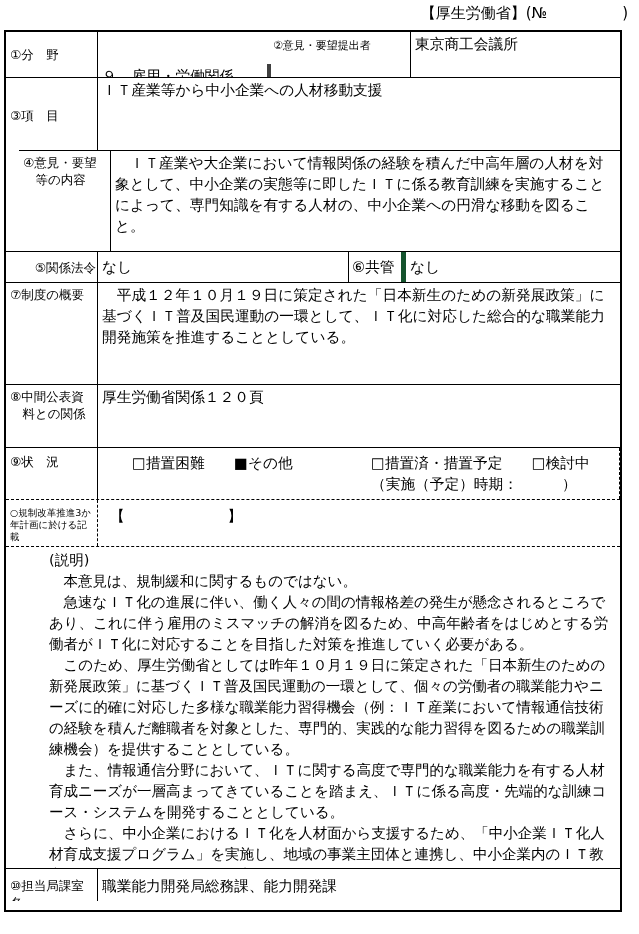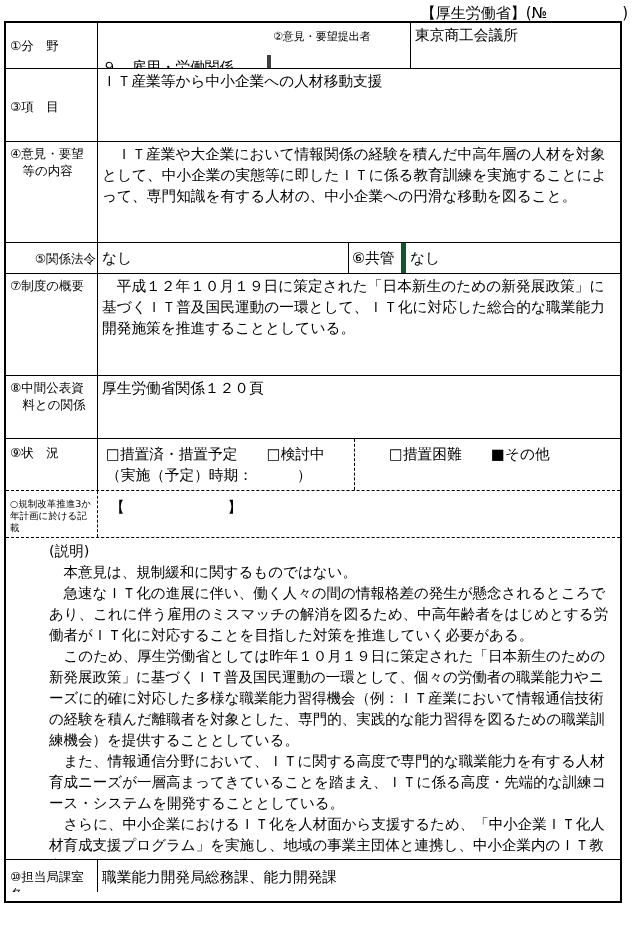--- a/index.html
+++ b/index.html
@@ -1,23 +1,23 @@
 <!DOCTYPE html>
 <html><head>
 <meta charset="utf-8">
 <style>
   html,body{margin:0;padding:0;background:#fff;}
   .doc{position:relative;width:639px;height:934px;background:#ffffff;color:#000;
        font-family:"DejaVu Sans","Liberation Sans",sans-serif;overflow:hidden;}
   .hdr{position:absolute;top:4px;left:0;width:628px;text-align:right;font-size:15px;white-space:pre;}
-  .tbl{position:absolute;left:4px;top:21px;width:618px;height:882px;border:2px solid #000;box-sizing:border-box;}
+  .tbl{position:absolute;left:4px;top:30px;width:618px;height:882px;border:2px solid #000;box-sizing:border-box;}
   .row{display:flex;align-items:stretch;border-top:1px solid #000;box-sizing:border-box;overflow:hidden;}
   .r1{height:45px;border-top:none;}
   .r2{height:73px;}
-  .r3{height:101px;}
+  .r3{height:101px;margin-left:13px;}
   .r4{height:31px;}
   .r5{height:102px;}
   .r6{height:63px;}
   .r7{height:52px;}
   .r8{height:47px;border-top-style:dashed;}
   .r9{height:322px;border-top-style:dashed;padding-left:38px;}
   .r10{height:33px;}
   .lbl{width:92px;flex:none;border-right:1px solid #000;font-size:12.5px;line-height:17px;
        padding:3px 1px 0 4px;white-space:pre-wrap;box-sizing:border-box;overflow:hidden;}
   .r1 .lbl{padding-top:14px;}
@@ -82,23 +82,23 @@
     </div>
 
     <div class="row r6">
       <div class="lbl">⑧中間公表資
 　料との関係</div>
       <div class="cc grow">厚生労働省関係１２０頁</div>
     </div>
 
     <div class="row r7">
       <div class="lbl">⑨状　況</div>
+      <div class="cc zoneR">□措置困難　　■その他</div>
       <div class="cc zoneL">□措置済・措置予定　　□検討中
 （実施（予定）時期：　　　）</div>
-      <div class="cc zoneR">□措置困難　　■その他</div>
     </div>
 
     <div class="row r8">
       <div class="lbl">○規制改革推進3か年計画に於ける記載</div>
       <div class="cc grow bracket">【　　　　　　　】</div>
     </div>
 
     <div class="row r9">
       <div class="expl">(説明)
 　本意見は、規制緩和に関するものではない。

